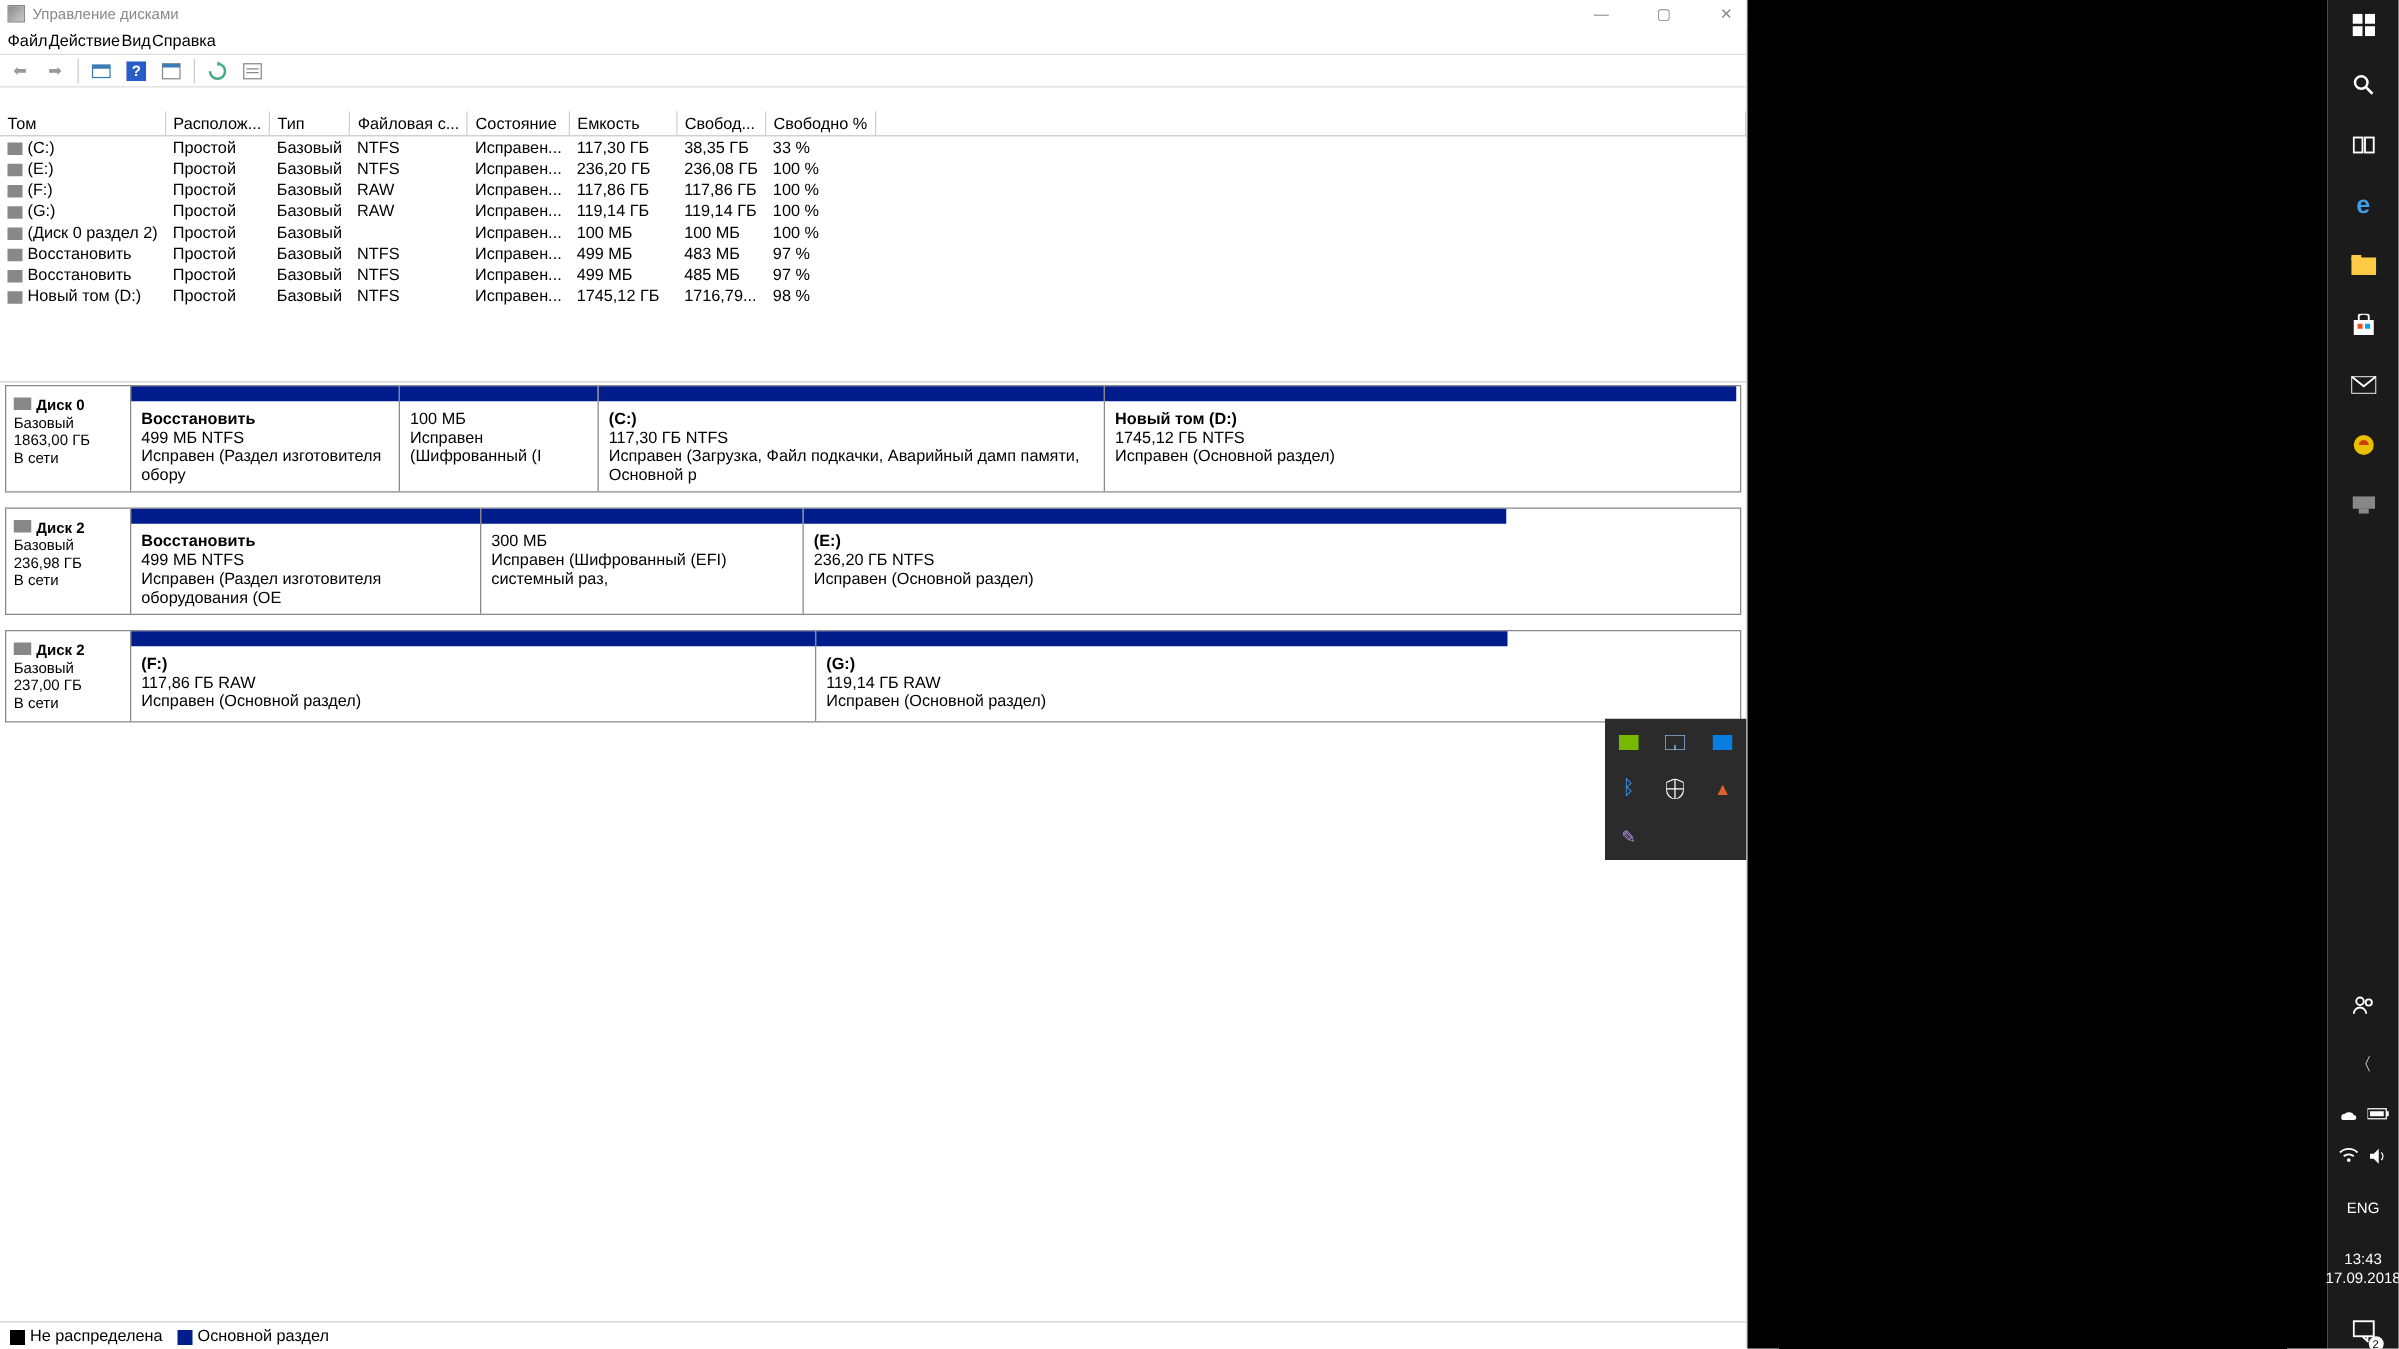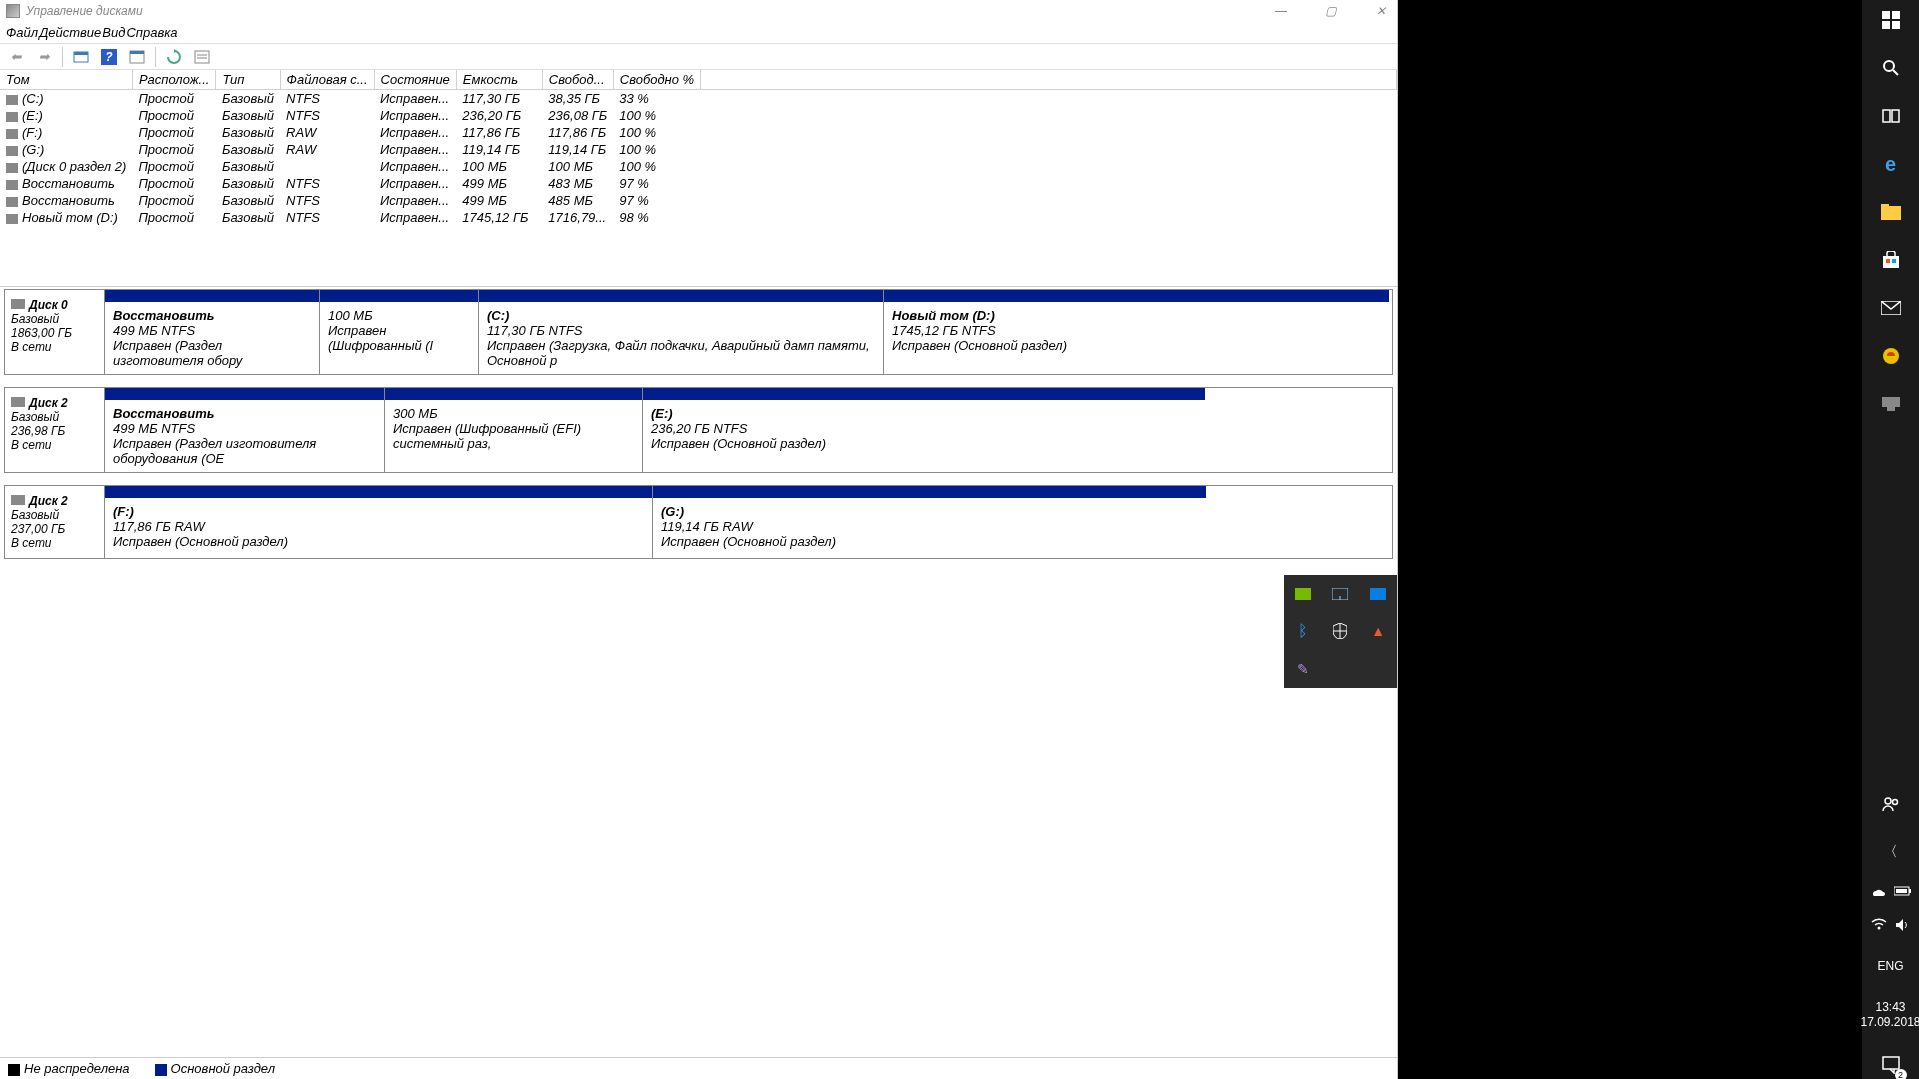--- a/index.html
+++ b/index.html
@@ -1,43 +1,43 @@
 <!DOCTYPE html>
 <html><head>
 <meta charset="utf-8">
 <style>
 * { margin: 0; padding: 0; box-sizing: border-box; font-family: "Segoe UI", Tahoma, sans-serif; }
 body { background: #fff; width: 1919px; height: 1079px; overflow: hidden; display: flex; }
-.main-window { width: 1398px; height: 1079px; display: flex; flex-direction: column; border-right: 1px solid #ccc; font-style: italic; }
+.main-window { width: 1398px; height: 1079px; display: flex; flex-direction: column; border-right: 1px solid #ccc; }
 .titlebar { height: 22px; background: #fff; display: flex; align-items: center; padding: 0 6px; font-size: 12px; color: #888; }
 .titlebar .icon { width: 14px; height: 14px; margin-right: 6px; background: linear-gradient(135deg,#888,#ccc); border: 1px solid #888; }
 .titlebar .controls { margin-left: auto; display: flex; gap: 30px; color: #888; font-size: 12px; }
 .titlebar .controls span { width: 20px; text-align: center; cursor: default; }
 .menubar { height: 22px; display: flex; align-items: center; padding: 0 6px; font-size: 13px; gap: 1px; border-bottom: 1px solid #ddd; }
 .toolbar { height: 26px; display: flex; align-items: center; padding: 0 6px; gap: 8px; border-bottom: 1px solid #ddd; }
 .toolbar .tbtn { width: 20px; height: 20px; display: flex; align-items: center; justify-content: center; font-size: 13px; }
 .arrow-left, .arrow-right { color: #999; }
 .tbtn.sep { border-left: 1px solid #ccc; width: 1px; }
 .tbl-wrap { border-bottom: 1px solid #ccc; }
-.tbl { width: 100%; border-collapse: collapse; font-size: 13px; }
+.tbl { width: 100%; border-collapse: collapse; font-size: 13px; margin-top: 19px; }
 .tbl th { text-align: left; font-weight: normal; padding: 2px 6px; border-right: 1px solid #d0d0d0; background: #fff; border-bottom: 1px solid #d0d0d0; white-space: nowrap; overflow: hidden; }
 .tbl td { padding: 1px 6px; white-space: nowrap; overflow: hidden; }
 .vol-icon { display: inline-block; width: 12px; height: 10px; background: #888; margin-right: 4px; vertical-align: middle; }
 .disk-panel { flex: 1; overflow: auto; }
 .disk-row { display: flex; border: 1px solid #888; margin: 2px 4px 12px 4px; }
 .disk-label { width: 100px; padding: 8px 6px; font-size: 12px; border-right: 1px solid #888; }
 .disk-label .dn { font-weight: bold; }
 .disk-label .di { display: inline-block; width: 14px; height: 10px; background: #888; margin-right: 4px; }
 .parts { flex: 1; display: flex; }
 .part { border-right: 1px solid #888; display: flex; flex-direction: column; }
 .part:last-child { border-right: none; }
 .part .stripe { height: 12px; background: #001d8b; }
 .part .pbody { padding: 6px 8px; font-size: 13px; flex: 1; }
 .part .pbody .pt { font-weight: bold; }
-.legend { height: 22px; border-top: 1px solid #ccc; display: flex; align-items: center; padding: 0 8px; font-size: 13px; gap: 25px; }
+.legend { height: 22px; border-top: 1px solid #ccc; display: flex; align-items: center; padding: 0 8px; font-size: 13px; gap: 12px; }
 .legend .sw { display: inline-block; width: 12px; height: 12px; margin-right: 4px; vertical-align: middle; }
 .legend .sw.black { background: #000; }
 .legend .sw.blue { background: #001d8b; }
 .taskbar { width: 57px; background: #1b1b1b; display: flex; flex-direction: column; align-items: center; padding-top: 6px; gap: 20px; color: #fff; font-size: 18px; }
 .taskbar .titem { width: 28px; height: 28px; display: flex; align-items: center; justify-content: center; }
 .taskbar .spacer { flex: 1; }
 .taskbar .clock { font-size: 12px; text-align: center; line-height: 1.3; }
 .tray-popup { position: absolute; left: 1284px; top: 575px; width: 113px; height: 113px; background: #2b2b2b; display: grid; grid-template-columns: repeat(3,1fr); grid-template-rows: repeat(3,1fr); }
 .tray-popup div { display: flex; align-items: center; justify-content: center; color: #fff; font-size: 14px; }
 .side-gap { flex: 1; background: #000; }

